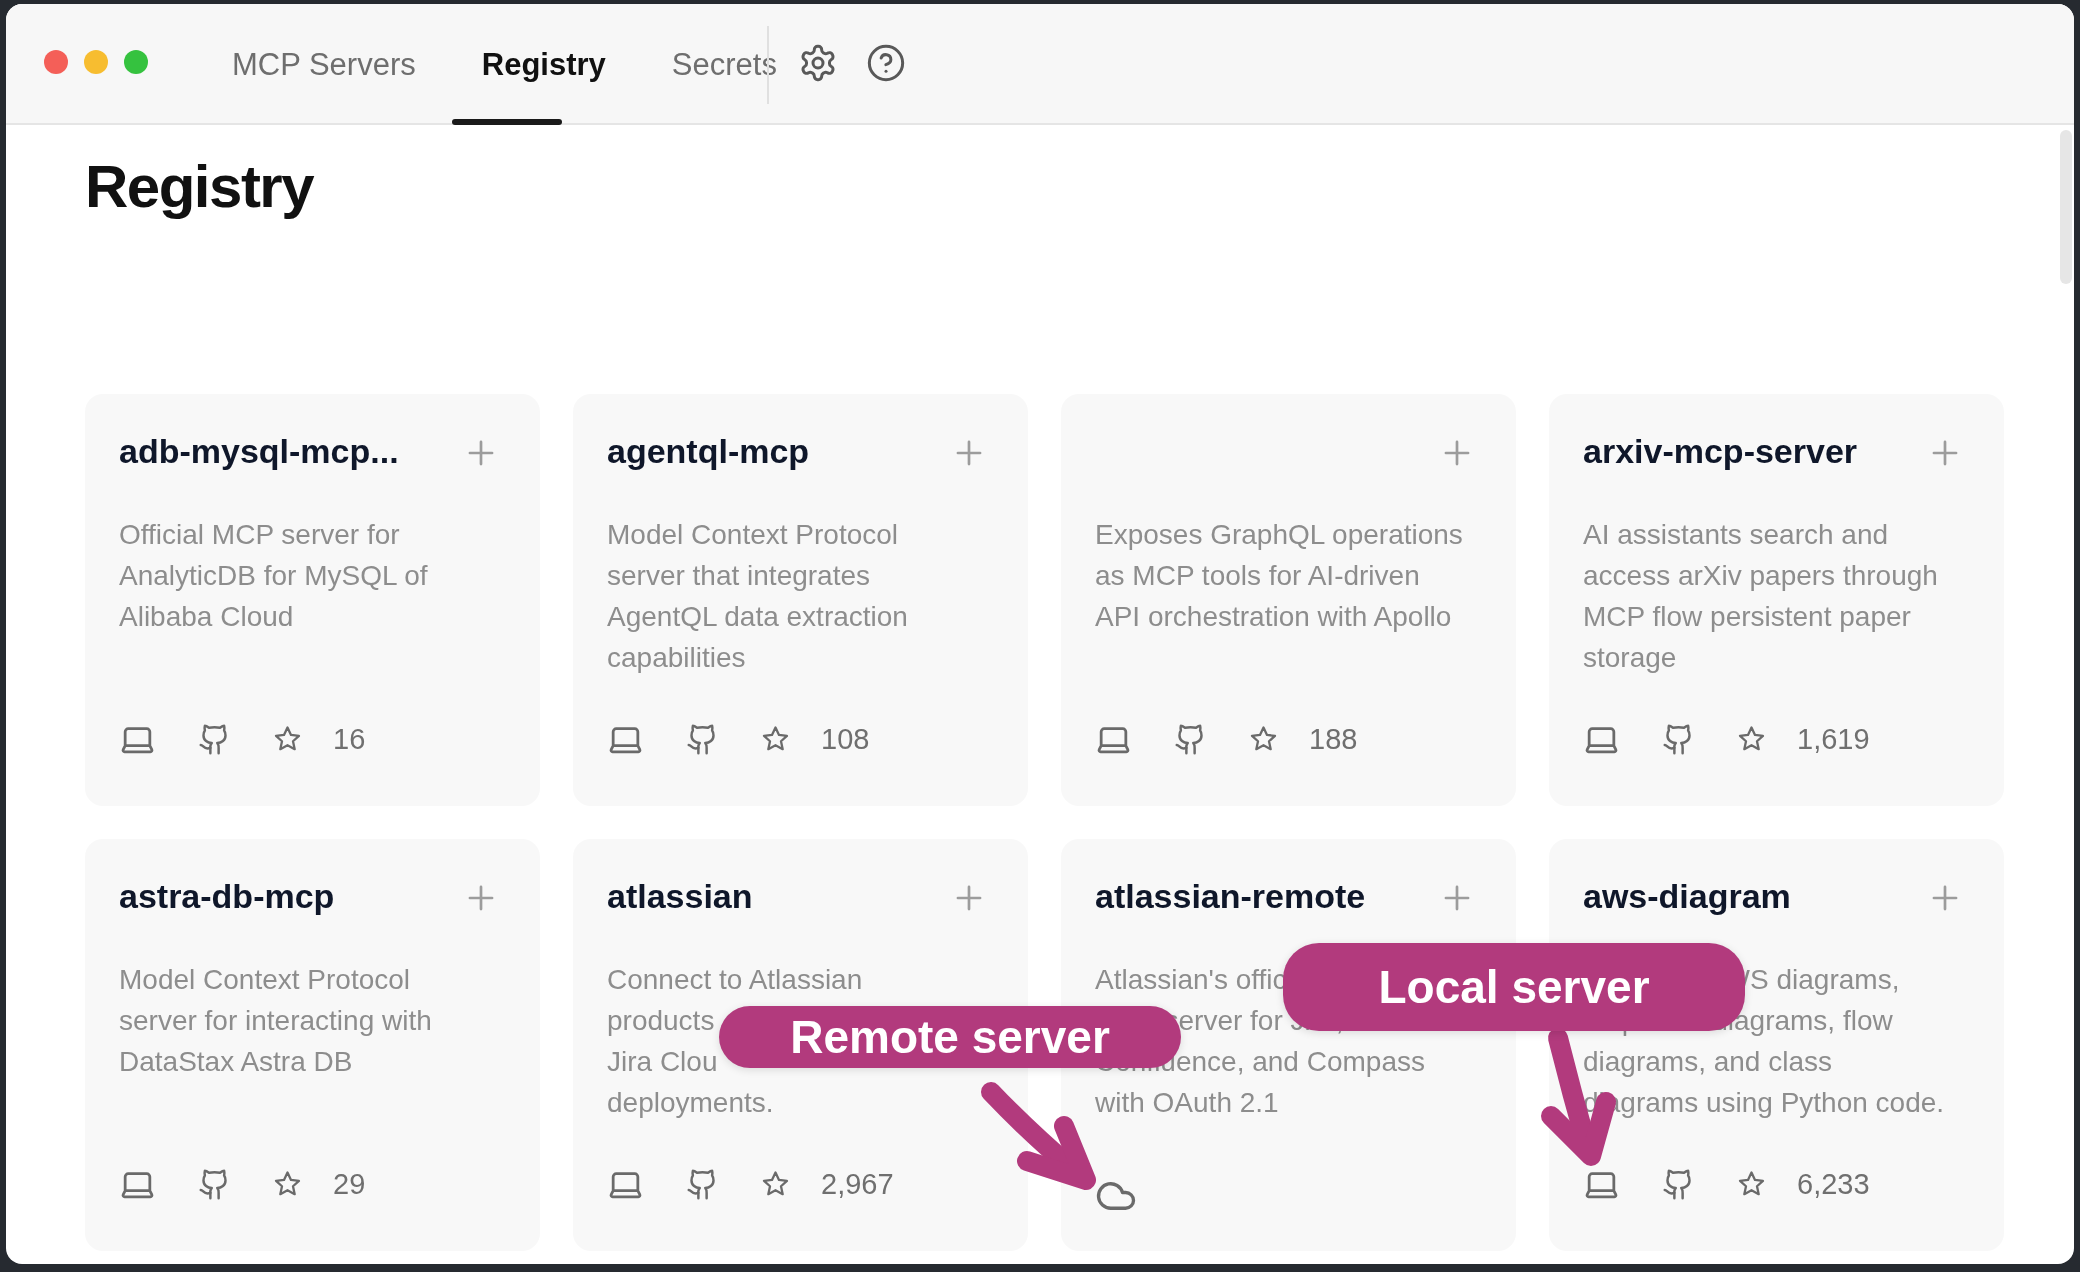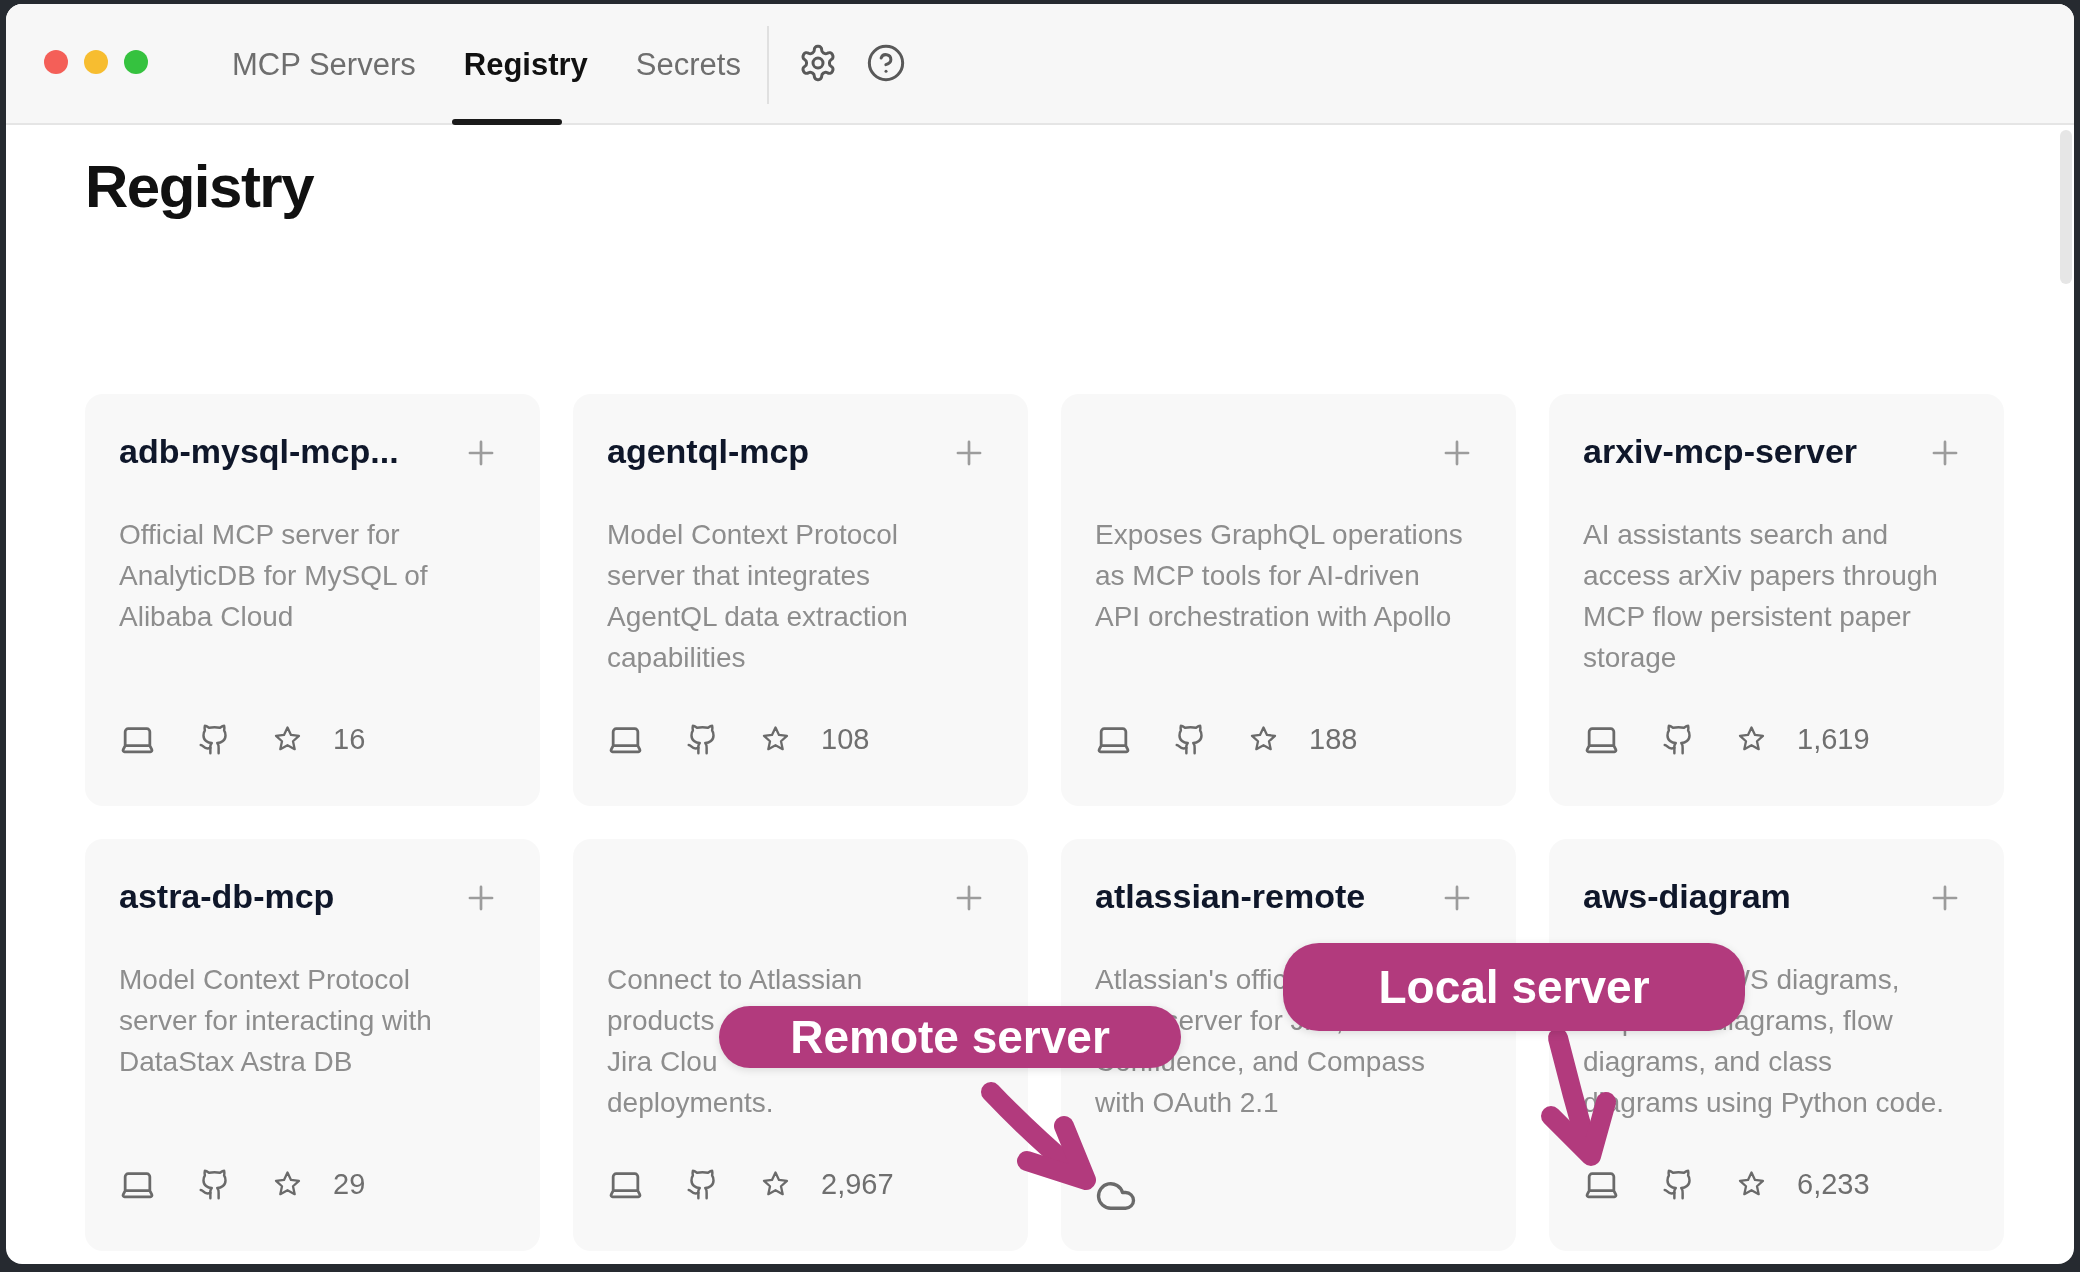--- a/index.html
+++ b/index.html
@@ -17,21 +17,21 @@
   .topbar{
     position:absolute; left:0; top:0; width:100%; height:121px;
     background:#f7f7f7; border-bottom:2px solid #e5e5e5;
   }
   .traffic{ position:absolute; top:46px; width:24px; height:24px; border-radius:50%; }
   .t-red{ left:38px; background:#f45f58; }
   .t-yellow{ left:78px; background:#f7bd30; }
   .t-green{ left:118px; background:#35c23f; }
   .tabs{
     position:absolute; left:226px; top:0; height:121px;
-    display:flex; align-items:center; gap:48px;
+    display:flex; align-items:center; gap:66px;
   }
   .tab{ font-size:31px; color:#6e6e6e; cursor:default; }
   .tab.active{ color:#111; font-weight:700; }
   .tab-underline{
     position:absolute; left:446px; top:115px; width:110px; height:6px;
     background:#1a1a1a; border-radius:3px;
   }
   .bar-divider{ position:absolute; left:761px; top:22px; width:2px; height:78px; background:#e0e0e0; }
   .bar-icon{ position:absolute; top:39px; width:40px; height:40px; color:#595959; }
   .bar-icon svg{ width:40px; height:40px; }
@@ -306,20 +306,21 @@
         <span class="icn icn-star">
             <svg viewBox="0 0 24 24">
               <use href="#ic-star"></use>
             </svg>
           </span>
         <span class="stars">29</span>
       </div>
     </div>
 
     <div class="card">
+      <div class="title">atlassian</div>
       <div class="plus"><svg viewBox="0 0 24 24">
             <use href="#ic-plus"></use>
           </svg></div>
       <div class="desc">Connect to Atlassian
 products
 Jira Clou
 deployments.</div>
       <div class="footer">
         <span class="icn icn-laptop">
             <svg viewBox="0 0 24 24">

